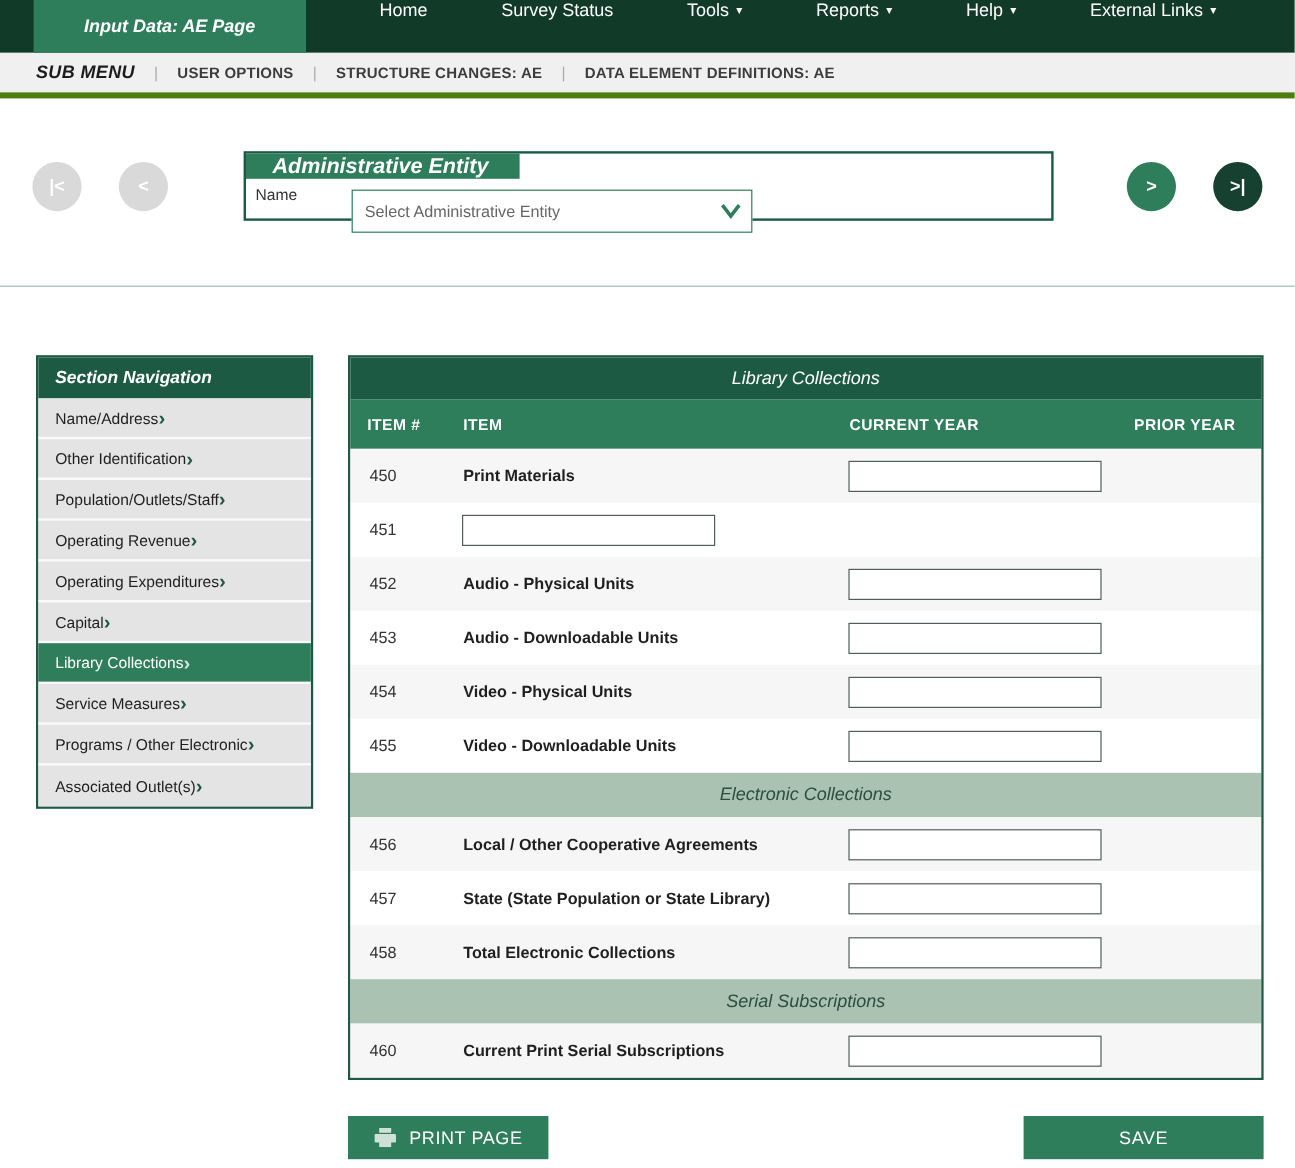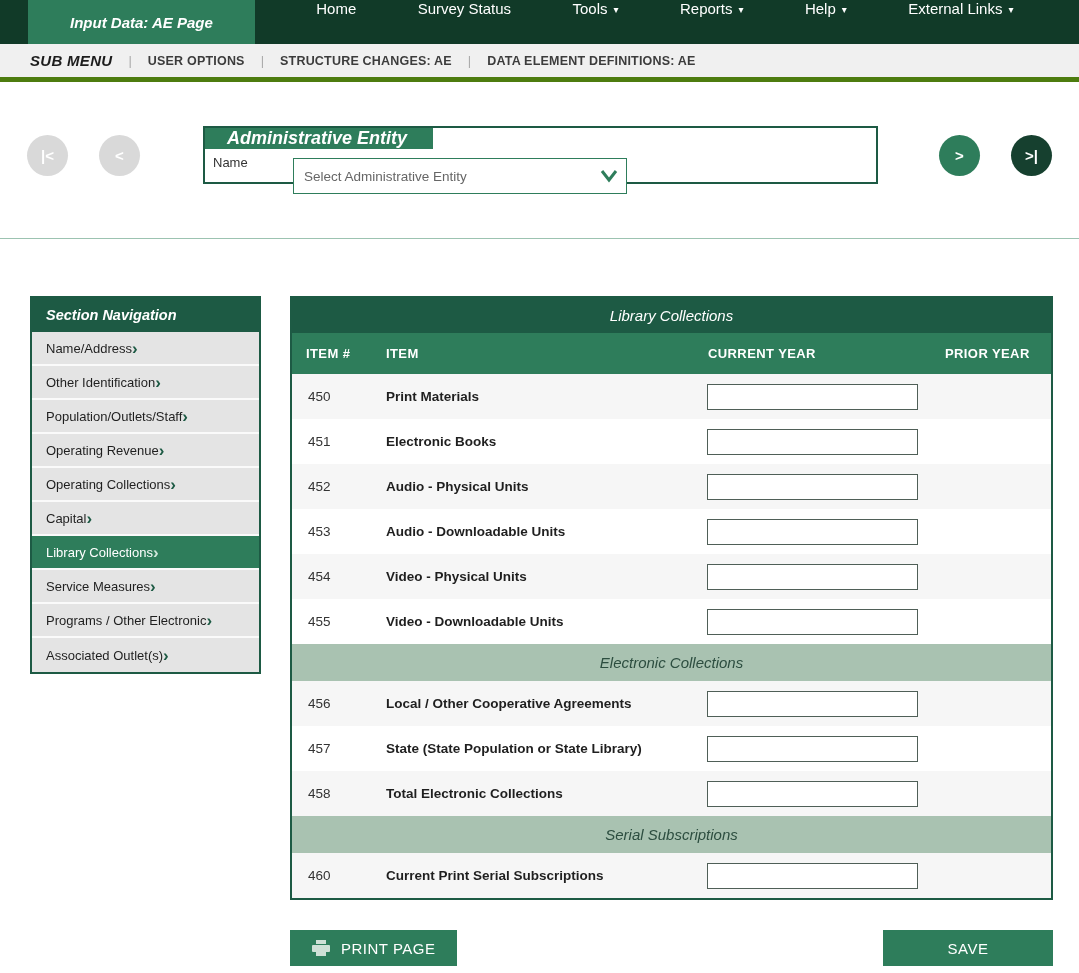--- a/index.html
+++ b/index.html
@@ -95,21 +95,21 @@
   .year-input { width: 211px; height: 26px; border: 1px solid #4f5f57; font-size: 13px; padding: 0 6px; font-family: inherit; background: #fff; }
   .section-row { background: #a9c2b1; color: #2d4e40; font-style: italic; font-size: 15px; text-align: center; padding: 10px 0; }
 
   
   .actions { display: flex; justify-content: space-between; margin-top: 30px; }
   .btn {
     border: none; background: #2e7d5b; color: #fff; font-size: 15px;
     letter-spacing: .5px; height: 36px; cursor: pointer; font-family: inherit;
   }
   .btn.print { display: flex; align-items: center; gap: 11px; padding: 0 22px; }
-  .btn.save { width: 170px; }
+  .btn.save { width: 200px; }
 </style>
 </head>
 <body>
 
 <div class="topnav">
   <div class="nav-spacer"></div>
   <div class="active-tab">Input Data: AE Page</div>
   <nav class="nav-items" id="main-nav">
       <div class="nav-item">
         <span class="nav-label">Home</span>
@@ -184,21 +184,21 @@
         </div>
         <div class="side-item">
           <span class="side-label">Population/Outlets/Staff</span>
           <span class="side-chev">›</span>
         </div>
         <div class="side-item">
           <span class="side-label">Operating Revenue</span>
           <span class="side-chev">›</span>
         </div>
         <div class="side-item">
-          <span class="side-label">Operating Collections</span>
+          <span class="side-label">Operating Expenditures</span>
           <span class="side-chev">›</span>
         </div>
         <div class="side-item">
           <span class="side-label">Capital</span>
           <span class="side-chev">›</span>
         </div>
         <div class="side-item active">
           <span class="side-label">Library Collections</span>
           <span class="side-chev">›</span>
         </div>
@@ -228,21 +228,20 @@
       </div>
       <div id="table-body">
           <div class="data-row alt">
             <div class="cell num">450</div>
             <div class="cell name">Print Materials</div>
             <div class="cell cur"><input class="year-input" style=""></div>
             <div class="cell prior"></div>
           </div>
           <div class="data-row">
             <div class="cell num">451</div>
-            <div class="cell name">Electronic Books</div>
             <div class="cell cur"><input class="year-input" style=""></div>
             <div class="cell prior"></div>
           </div>
           <div class="data-row alt">
             <div class="cell num">452</div>
             <div class="cell name">Audio - Physical Units</div>
             <div class="cell cur"><input class="year-input" style=""></div>
             <div class="cell prior"></div>
           </div>
           <div class="data-row">

